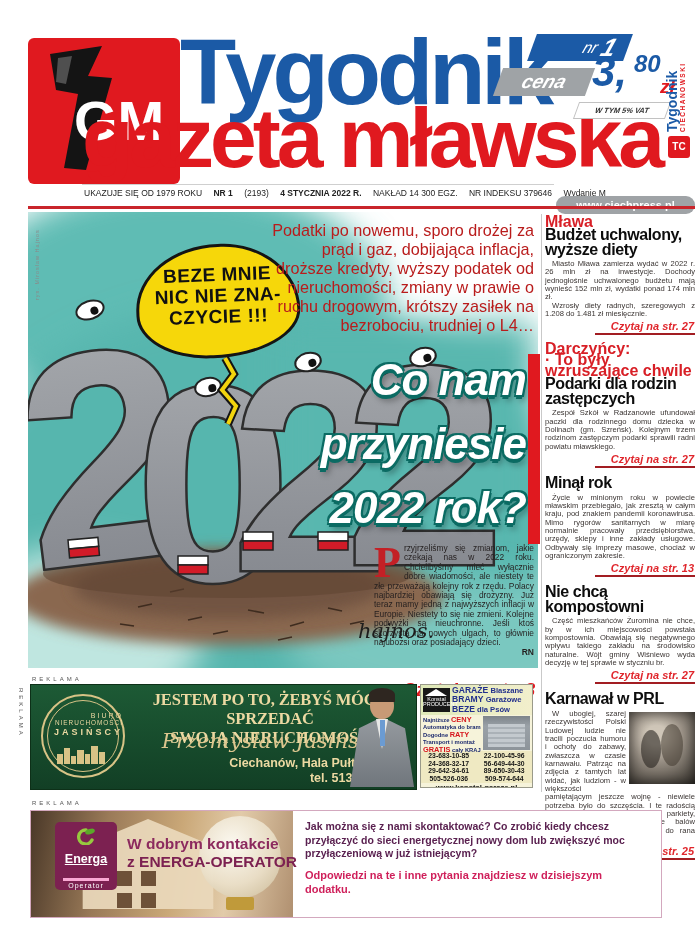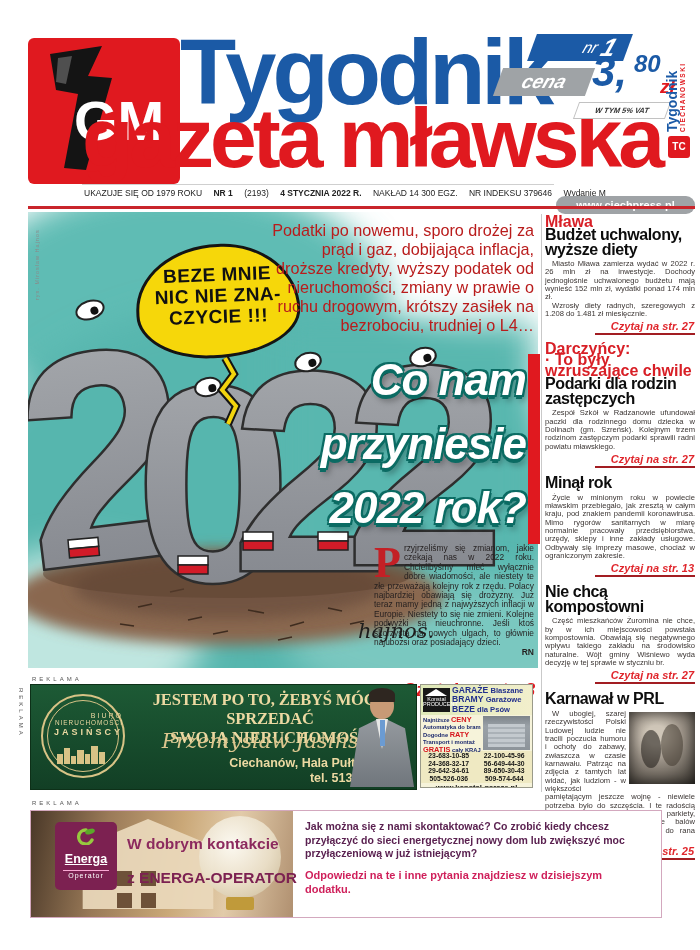--- a/index.html
+++ b/index.html
@@ -140,27 +140,27 @@
             background:linear-gradient(100deg,#4a3828,#9a7a58 28%,#caa878 55%,#e2cba9 75%,#b09070);}
   .en-house{position:absolute;left:46px;top:8px;width:142px;height:90px;background:#ead9bc;
             clip-path:polygon(50% 0,96% 30%,96% 100%,4% 100%,4% 30%);opacity:.92;}
   .en-win{position:absolute;width:15px;height:15px;background:#6e5138;}
   .en-bulb{position:absolute;left:168px;top:5px;width:82px;height:82px;border-radius:50%;
            background:radial-gradient(circle at 40% 35%,#fdfbf4,#eadfc8 55%,#c9b894);opacity:.95;}
   .en-bulb-base{position:absolute;left:195px;top:86px;width:28px;height:13px;background:#c09a3a;
                 border-radius:2px;}
   .en-logo{position:absolute;left:24px;top:11px;width:62px;height:68px;background:#7c2151;
            border-radius:5px;color:#fff;text-align:center;padding-top:5px;box-sizing:border-box;}
-  .en-logo .nm{font-size:12.5px;font-weight:700;line-height:13px;border-bottom:1px solid #f9a8d4;
-               display:inline-block;padding:0 2px 4px;text-decoration:underline;}
+  .en-logo .nm{font-size:12.5px;font-weight:700;line-height:13px;border-bottom:3px solid #f9a8d4;
+               display:inline-block;padding:0 2px 12px;text-decoration:underline;}
   .en-logo .op{font-size:7px;letter-spacing:1px;margin-top:1px;}
   .en-slogan{position:absolute;left:96px;top:24px;width:170px;z-index:3;font-weight:700;
              font-size:15.5px;line-height:17.5px;}
   .en-slogan .s1{color:#8c2a5e;}
-  .en-slogan .s2{color:#7c2151;margin-top:16px;}
+  .en-slogan .s2{color:#7c2151;}
   .en-text{flex:1;background:#fff;padding:9px 12px;box-sizing:border-box;}
   .en-q{color:#5a2150;font-weight:700;font-size:10.5px;line-height:1.3;margin-bottom:7px;}
   .en-a{color:#cf1f5a;font-weight:700;font-size:11px;line-height:1.3;}
 
   
   .edge-strip{left:2px;top:780px;width:26px;height:165px;}
   .bc-inner{position:absolute;left:0;bottom:0;width:165px;height:26px;transform:rotate(-90deg);
             transform-origin:left bottom;display:flex;align-items:center;gap:4px;}
 </style>
 </head>

